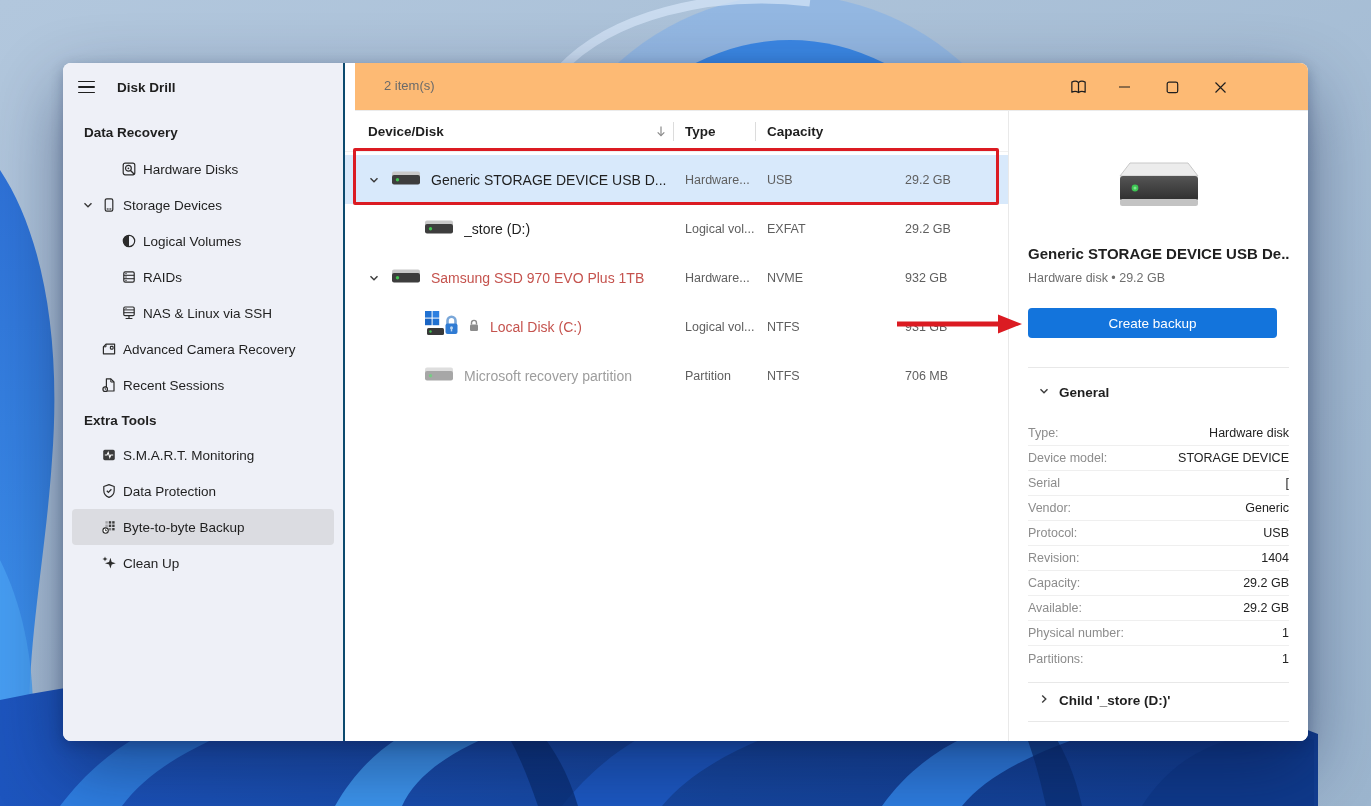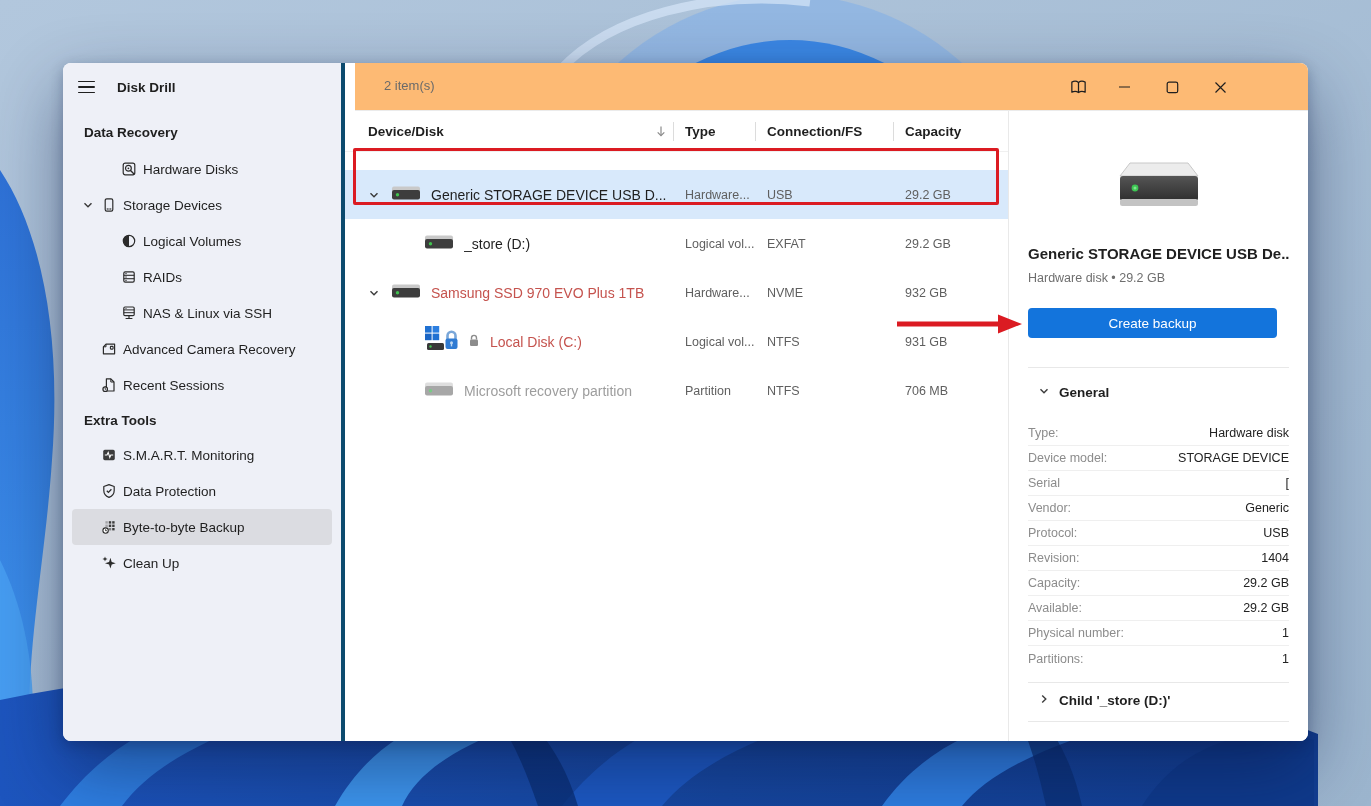--- a/index.html
+++ b/index.html
@@ -8,21 +8,21 @@
 
   .wallpaper { position:absolute; left:0; top:0; z-index:0; }
 
   
   .window { position:absolute; left:63px; top:63px; width:1245px; height:678px;
             background:#fff; border-radius:8px; overflow:hidden; z-index:1;
             box-shadow:0 28px 70px rgba(8,20,60,.45), 0 4px 14px rgba(8,20,60,.28); }
 
   
   .sidebar { position:absolute; left:0; top:0; width:282px; height:678px;
-             background:#eef0f7; border-right:4px solid #0c4a6e; }
+             background:#eef0f7; border-right:2px solid #0c4a6e; }
   .sidebar-header { height:48px; display:flex; align-items:center; padding-left:15px; gap:15px; }
   .hamburger { width:24px; height:24px; display:flex; flex-direction:column; justify-content:center; gap:4px;
                background:none; border:none; cursor:pointer; }
   .hamburger span { display:block; width:17px; height:1.6px; background:#1f1f1f; border-radius:1px; }
   .app-title { font-size:13.5px; font-weight:700; }
 
   .nav { padding-top:2px; }
   .nav-section-header { height:38px; display:flex; align-items:center; padding-left:21px;
                         font-size:13.5px; font-weight:700; }
   .nav-section-header.sh2 { height:34px; }
@@ -49,21 +49,21 @@
   .thead { height:41px; display:flex; align-items:center; border-bottom:1px solid #f0f0f0; }
   .th { font-size:13.5px; font-weight:700; display:flex; align-items:center; height:100%; position:relative; }
   .col-device { width:328px; padding-left:23px; }
   .col-type { width:82px; padding-left:12px; }
   .col-conn { width:138px; padding-left:12px; }
   .col-cap  { width:115px; padding-left:12px; }
   .th.col-type::before, .th.col-conn::before, .th.col-cap::before {
       content:""; position:absolute; left:0; top:11px; height:19px; width:1px; background:#dcdcdc; }
   .sort { margin-left:auto; margin-right:6px; display:flex; align-items:center; }
 
-  .tbody { padding-top:18px; position:relative; }
+  .tbody { padding-top:3px; position:relative; }
   .row { height:49px; display:flex; align-items:center; cursor:pointer; }
   .row.selected { background:#d8e9fb; }
   .cell { font-size:12.5px; color:#5f5f5f; }
   .cell.type { width:82px; padding-left:12px; }
   .cell.conn { width:138px; padding-left:12px; }
   .cell.cap  { width:115px; padding-left:12px; }
   .cell.device { width:328px; display:flex; align-items:center; gap:10px; font-size:14px; color:#1f1f1f; }
   .cell.device .name { white-space:nowrap; overflow:hidden; text-overflow:ellipsis; }
   .pad-root { padding-left:22px; } .pad-child { padding-left:79px; }
   .name.red { color:#c5534e; } .name.gray { color:#9d9d9d; }
@@ -325,23 +325,20 @@
         <span class="sort">
             <svg width="12" height="13" viewBox="0 0 12 13">
               <line x1="6" y1="1.5" x2="6" y2="10.5" stroke="#8a8a8a" stroke-width="1.2"></line>
               <polyline points="2.7,7.3 6,10.7 9.3,7.3" stroke="#8a8a8a" stroke-width="1.2" fill="none"></polyline>
             </svg>
           </span>
       </div>
       <div class="th col-type">
           <span>Type</span>
         </div>
-      <div class="th col-conn">
-          <span>Connection/FS</span>
-        </div>
       <div class="th col-cap">
           <span>Capacity</span>
         </div>
     </div>
 
     <div class="tbody">
       <div class="annotation-box"></div>
 
       <div class="row selected">
         <div class="cell device pad-root">

